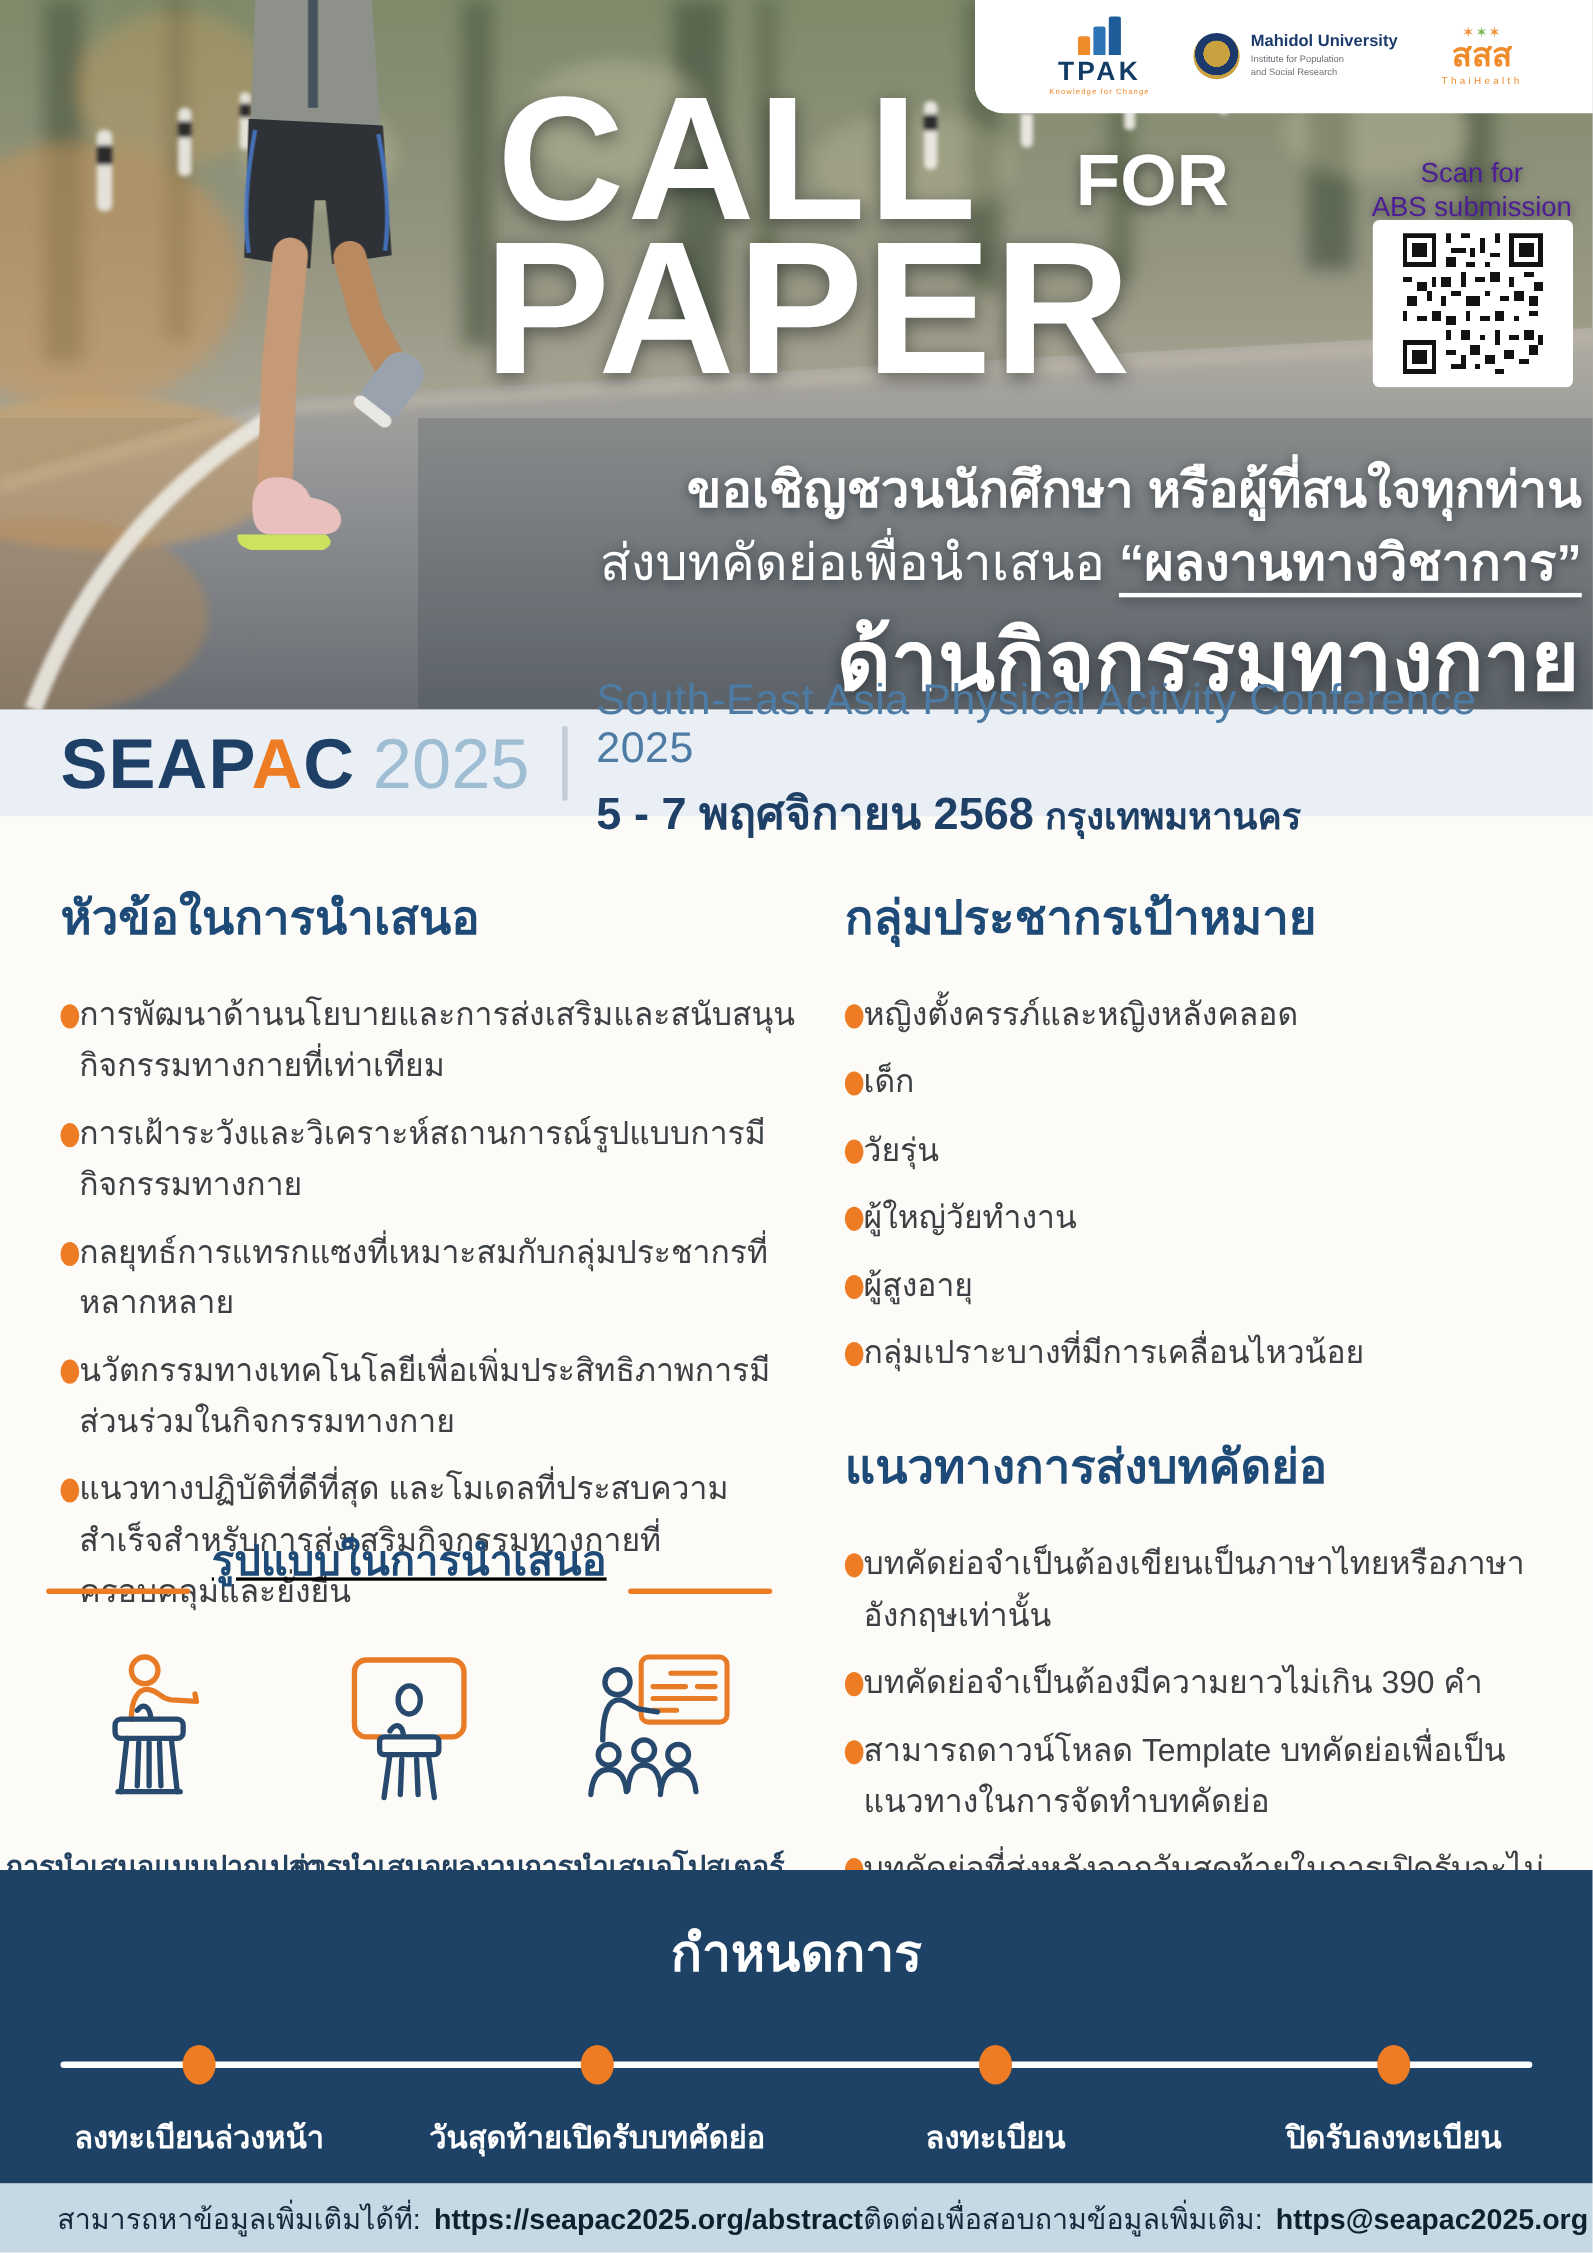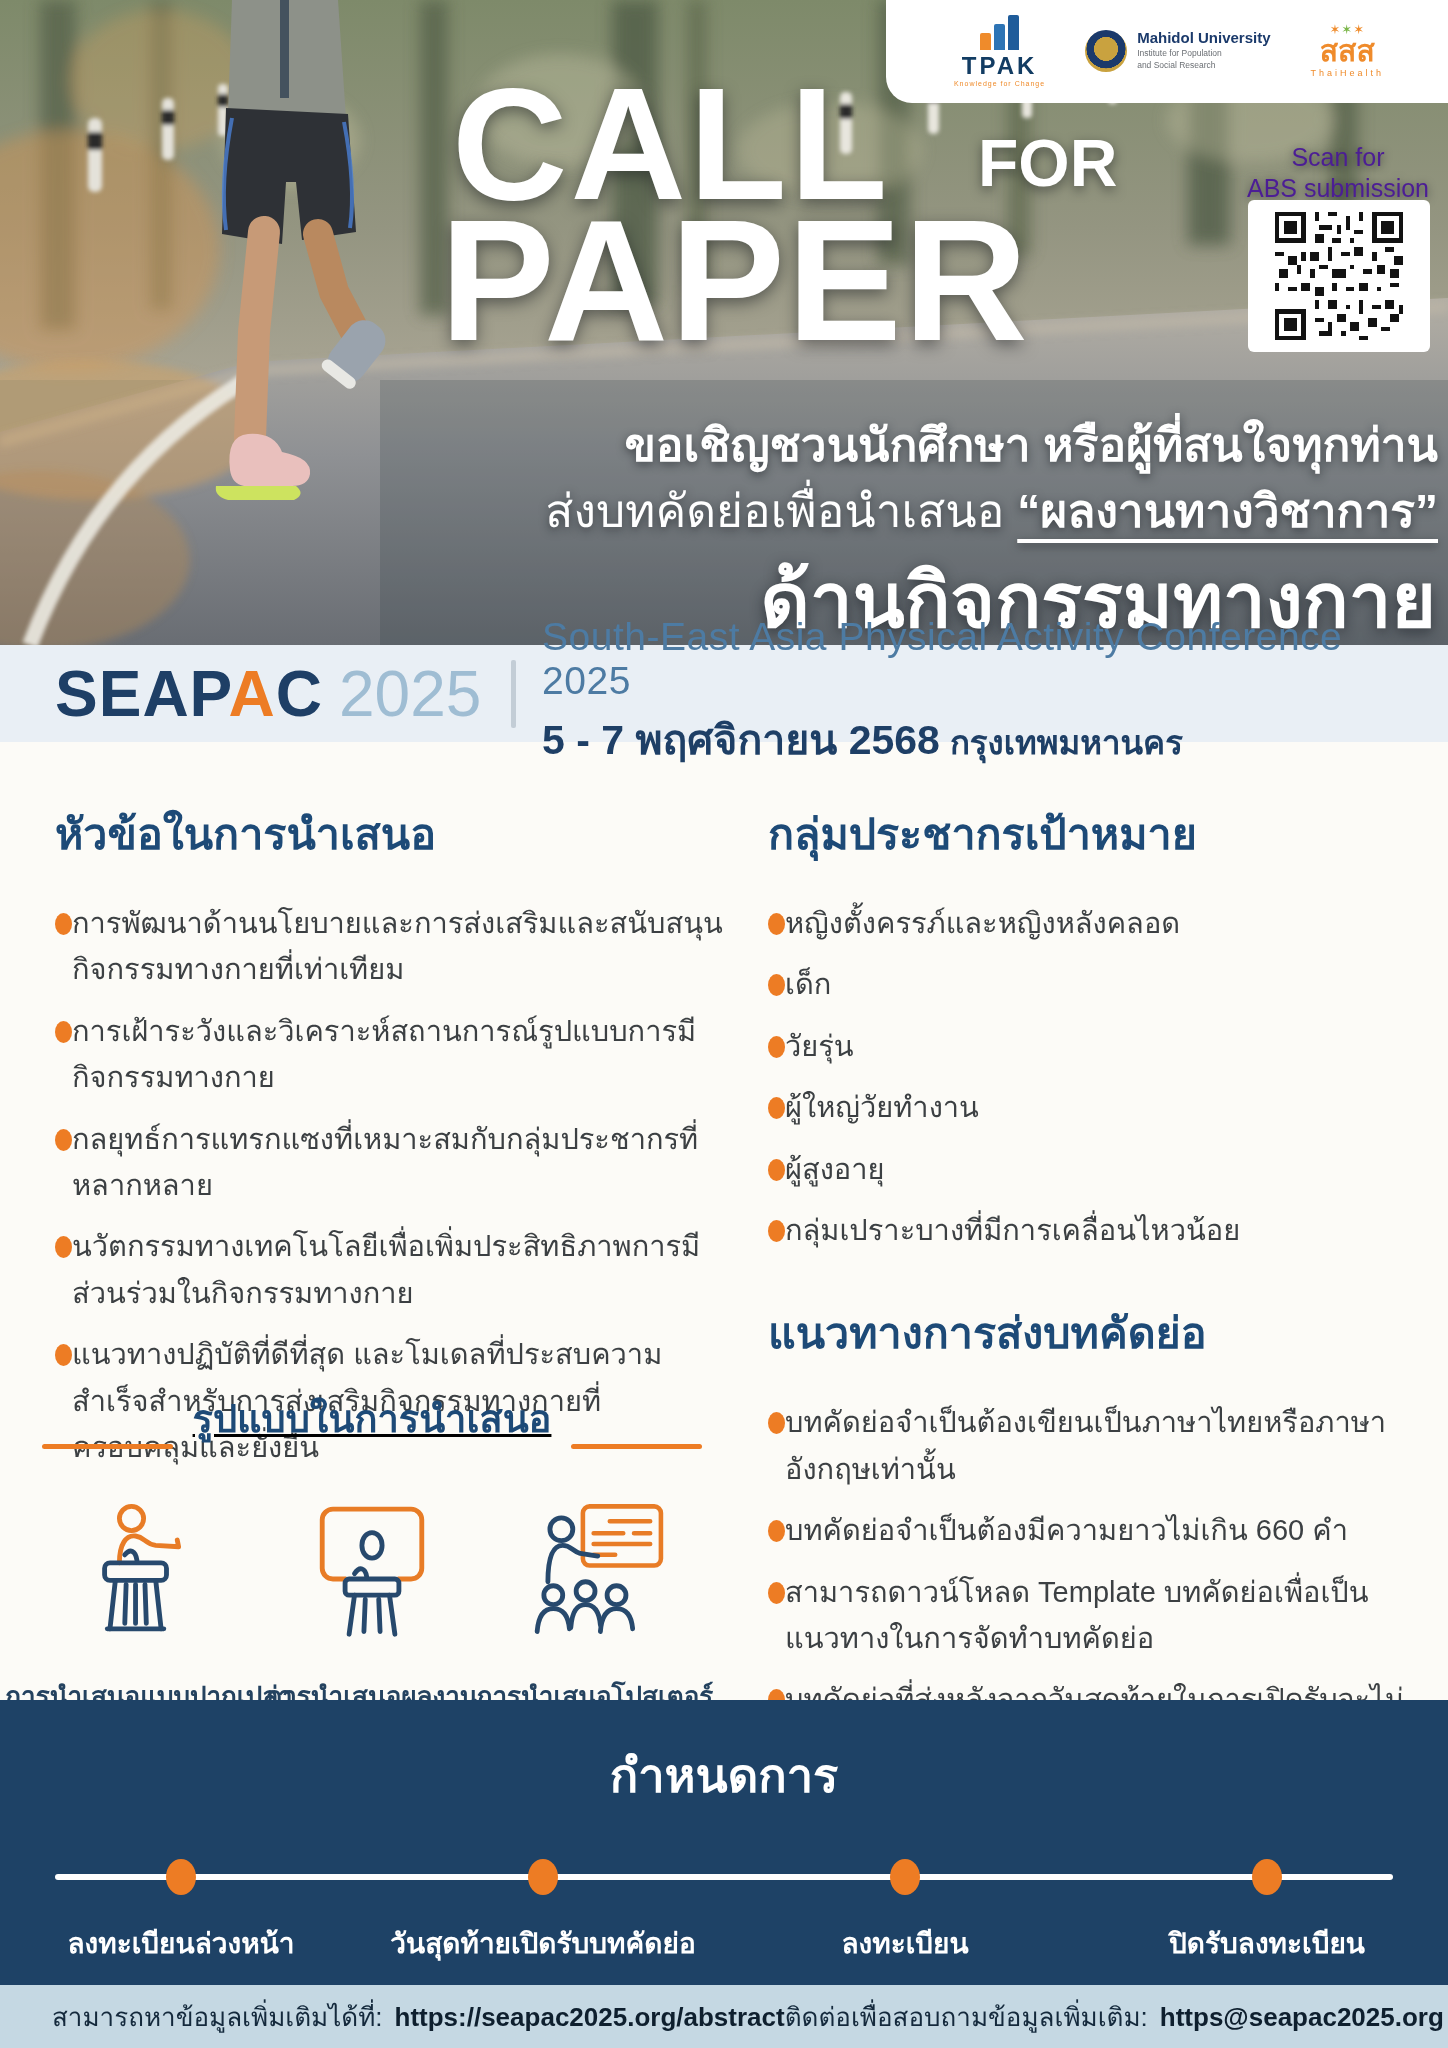--- a/index.html
+++ b/index.html
@@ -385,21 +385,21 @@
         <span class="bullet-text">กลุ่มเปราะบางที่มีการเคลื่อนไหวน้อย</span>
       </div>
 
     <div class="col-heading heading-2">แนวทางการส่งบทคัดย่อ</div>
     <div class="bullet-item">
         <span class="dot"></span>
         <span class="bullet-text">บทคัดย่อจำเป็นต้องเขียนเป็นภาษาไทยหรือภาษาอังกฤษเท่านั้น</span>
       </div>
     <div class="bullet-item">
         <span class="dot"></span>
-        <span class="bullet-text">บทคัดย่อจำเป็นต้องมีความยาวไม่เกิน 660 คำ</span>
+        <span class="bullet-text">บทคัดย่อจำเป็นต้องมีความยาวไม่เกิน 390 คำ</span>
       </div>
     <div class="bullet-item">
         <span class="dot"></span>
         <span class="bullet-text">สามารถดาวน์โหลด Template บทคัดย่อเพื่อเป็นแนวทางในการจัดทำบทคัดย่อ</span>
       </div>
     <div class="bullet-item">
         <span class="dot"></span>
         <span class="bullet-text">บทคัดย่อที่ส่งหลังจากวันสุดท้ายในการเปิดรับจะไม่ได้รับการพิจารณา</span>
       </div>
     <div class="bullet-item">

